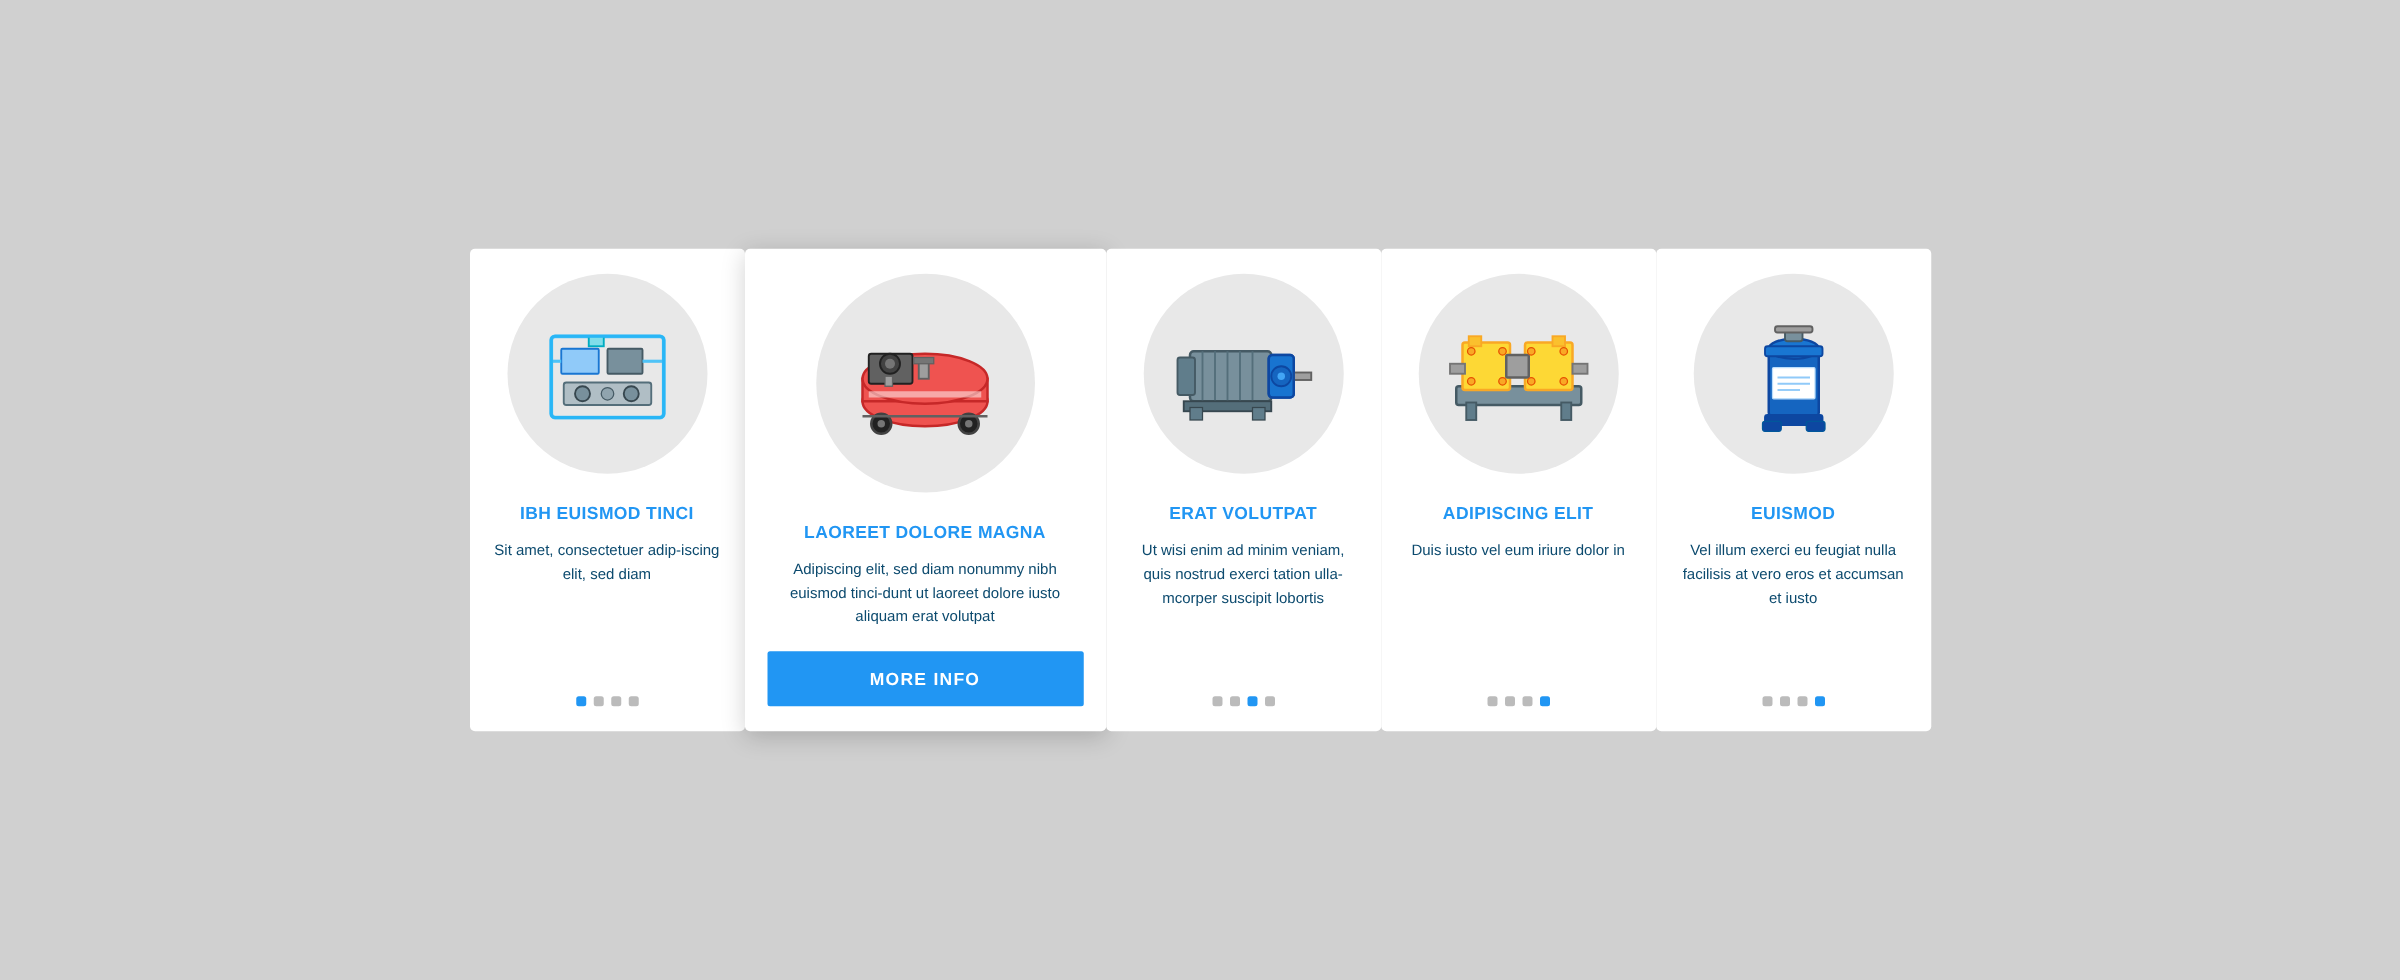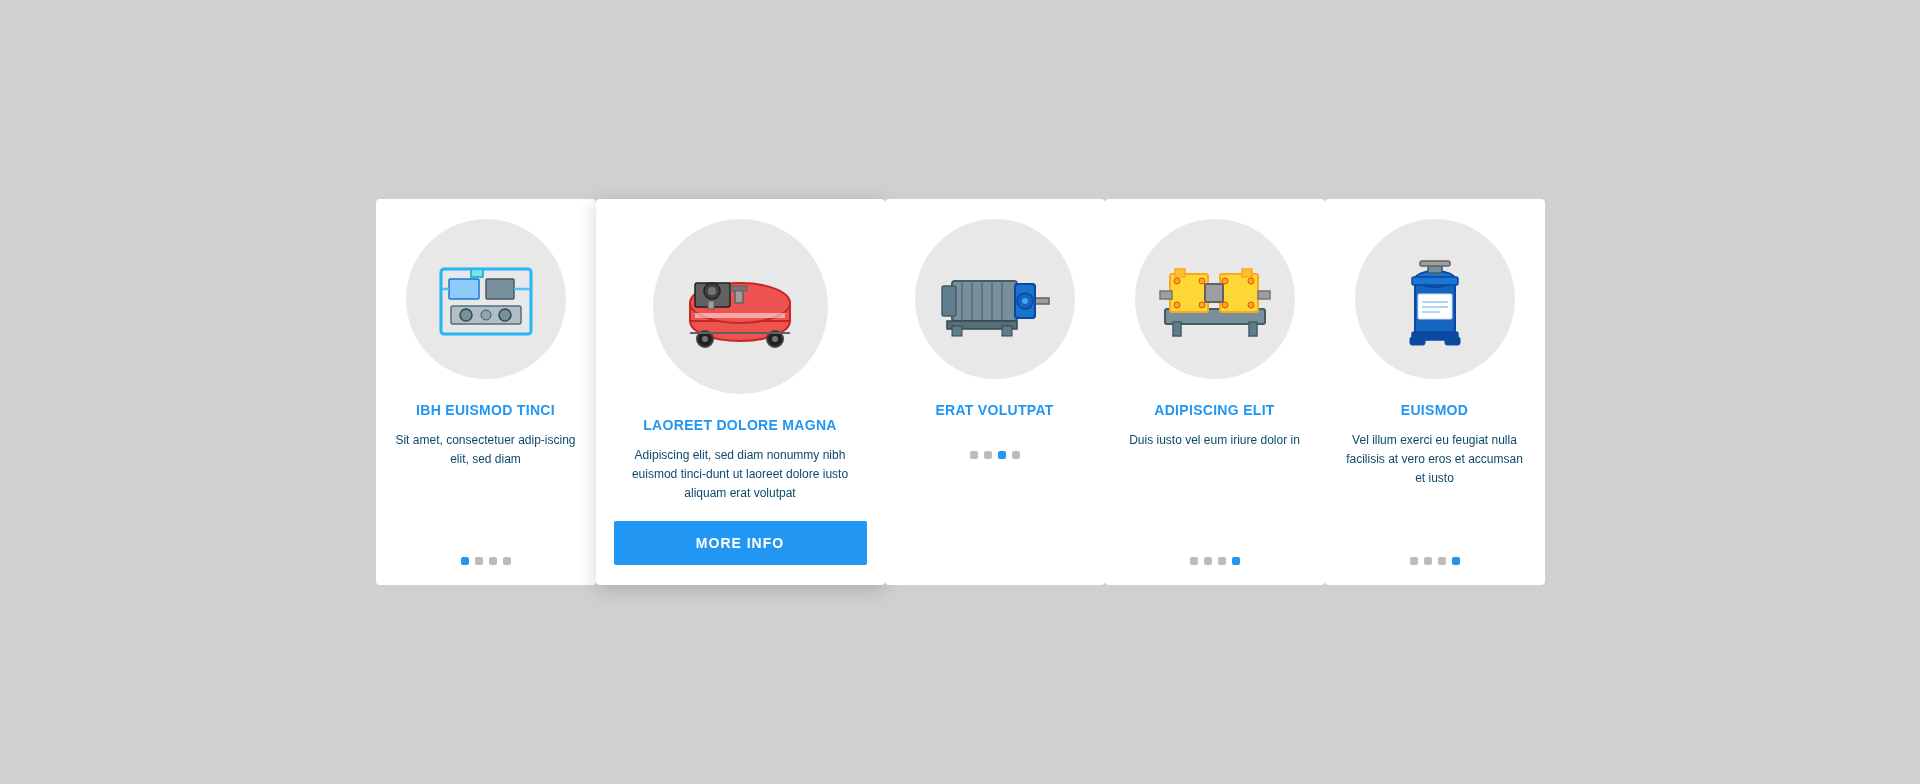--- a/index.html
+++ b/index.html
@@ -195,20 +195,21 @@
         <rect x="15" y="70" width="10" height="10" fill="#607D8B" stroke="#37474F" stroke-width="1"></rect>
         <rect x="65" y="70" width="10" height="10" fill="#607D8B" stroke="#37474F" stroke-width="1"></rect>
 
         <rect x="78" y="28" width="20" height="34" fill="#1976D2" stroke="#0D47A1" stroke-width="2" rx="3" opacity="0.9"></rect>
 
         <circle cx="88" cy="45" r="8" fill="#1565C0" stroke="#0D47A1" stroke-width="1.5"></circle>
         <circle cx="88" cy="45" r="3" fill="#42A5F5"></circle>
       </svg>
     </div>
     <div class="card-title">ERAT VOLUTPAT</div>
+    <div class="card-desc">Ut wisi enim ad minim veniam, quis nostrud exerci tation ulla-mcorper suscipit lobortis</div>
     <div class="dots-row">
       <div class="dot"></div>
       <div class="dot"></div>
       <div class="dot active"></div>
       <div class="dot"></div>
     </div>
   </div>
 
   <div class="card">
     <div class="card-image-circle">

